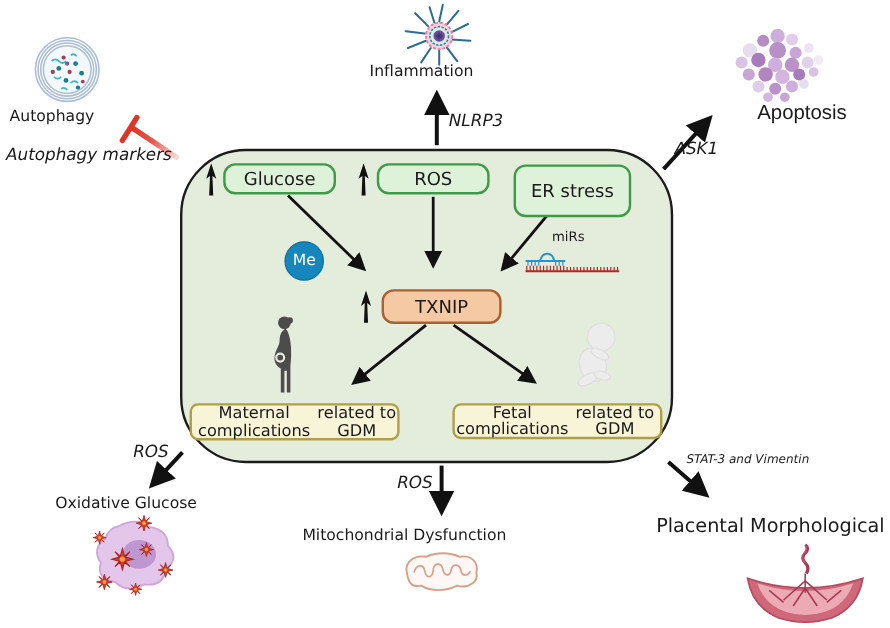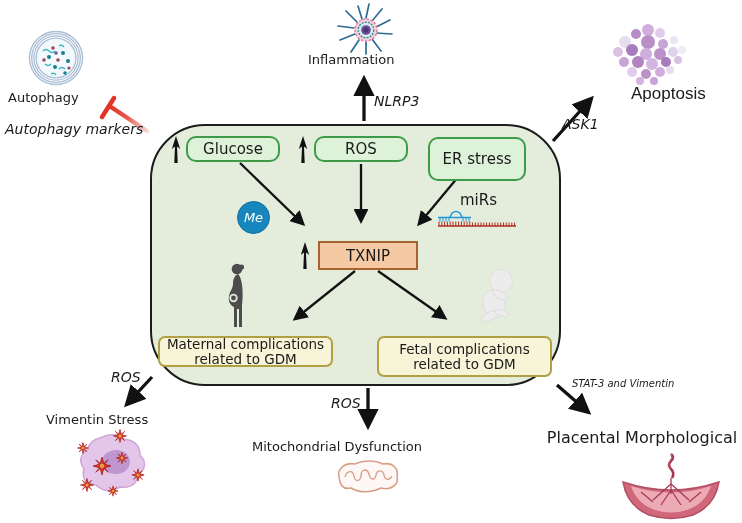--- a/index.html
+++ b/index.html
@@ -5,31 +5,31 @@
   html,body{margin:0;padding:0;background:#fff;}
   .canvas{position:relative;width:742px;height:523px;background:#ffffff;
     font-family:"DejaVu Sans","Liberation Sans",sans-serif;color:#1a1a1a;overflow:hidden;}
   .abs{position:absolute;}
   .central-box{left:150px;top:124px;width:411px;height:262px;background:#e4eddc;
     border:2px solid #1c1c1c;border-radius:55px;box-sizing:border-box;z-index:1;}
   .overlay{left:0;top:0;z-index:2;pointer-events:none;}
   .icon{z-index:3;}
   .node{z-index:4;display:flex;align-items:center;justify-content:center;box-sizing:border-box;}
   .input-box{background:#def1d9;border:2px solid #3d9b47;border-radius:10px;font-size:15px;}
-  .txnip-box{background:#f5c9a3;border:2px solid #a8612f;border-radius:0;font-size:15px;}
+  .txnip-box{background:#f5c9a3;border:2px solid #a8612f;border-radius:10px;font-size:15px;}
   .outcome-box{background:#f8f4d8;border:2px solid #b1a043;border-radius:7px;
-    font-size:13.5px;line-height:1.07;flex-direction:column;text-align:center;}
+    font-size:13.5px;line-height:1.07;flex-direction:row;text-align:center;}
   .me-badge{left:237px;top:201px;width:31px;height:31px;border-radius:50%;background:#1686bd;
-    border:1.5px solid #0f6da0;color:#fff;font-size:13px;z-index:4;display:flex;align-items:center;justify-content:center;font-style:italic;}
+    border:1.5px solid #0f6da0;color:#fff;font-size:13px;z-index:4;display:flex;align-items:center;justify-content:center;}
   .lbl{z-index:4;white-space:nowrap;}
   .lbl-big{font-size:13px;text-align:center;}
   .lbl-med{font-style:italic;font-size:14px;}
   .lbl-mono{font-family:Liberation Sans, sans-serif;font-size:17px;margin-left:32px;}
   .lbl-center{text-align:center;white-space:normal;}
-  .mirs{font-size:15px;}
+  .mirs{font-size:11px;}
   .uparrow{z-index:4;}
 </style>
 </head>
 <body>
 
 <div class="canvas">
 
   <div class="abs central-box"></div>
 
   <svg class="abs overlay" width="742" height="523" viewBox="0 0 742 523">
@@ -238,36 +238,36 @@
   <div class="abs lbl mirs" style="left:460px;top:191px">miRs</div>
 
   <div class="abs node txnip-box" style="left:318px;top:241px;width:100px;height:29px">
     <span>TXNIP</span>
   </div>
 
   <div class="abs node outcome-box" style="left:158px;top:336px;width:175px;height:31px">
     <div>Maternal complications</div>
     <div>related to GDM</div>
   </div>
-  <div class="abs node outcome-box" style="left:377px;top:336px;width:175px;height:41px">
+  <div class="abs node outcome-box" style="left:377px;top:336px;width:175px;height:30px">
     <div>Fetal complications</div>
     <div>related to GDM</div>
   </div>
 
   <div class="abs lbl lbl-med" style="left:5px;top:121px">Autophagy markers</div>
   <div class="abs lbl lbl-big" style="left:8px;top:90px">Autophagy</div>
 
   <div class="abs lbl lbl-big" style="left:308px;top:52px">Inflammation</div>
   <div class="abs lbl lbl-med" style="left:374px;top:93px">NLRP3</div>
 
   <div class="abs lbl lbl-mono" style="left:599px;top:84px">Apoptosis</div>
   <div class="abs lbl lbl-med" style="left:562px;top:116px">ASK1</div>
 
   <div class="abs lbl lbl-med" style="left:111px;top:369px">ROS</div>
-  <div class="abs lbl lbl-big" style="left:46px;top:412px">Vimentin Stress</div>
+  <div class="abs lbl lbl-big" style="left:46px;top:412px">Oxidative Glucose</div>
 
   <div class="abs lbl lbl-med" style="left:331px;top:395px">ROS</div>
   <div class="abs lbl lbl-big" style="left:252px;top:439px">Mitochondrial Dysfunction</div>
 
   <div class="abs lbl lbl-med" style="left:572px;top:378px;font-size:10px">STAT-3 and Vimentin</div>
   <div class="abs lbl lbl-center" style="left:543px;top:429px;width:198px;font-size:16px;line-height:17px;z-index:4">
     <div>Placental Morphological</div>
   </div>
 
 </div>

